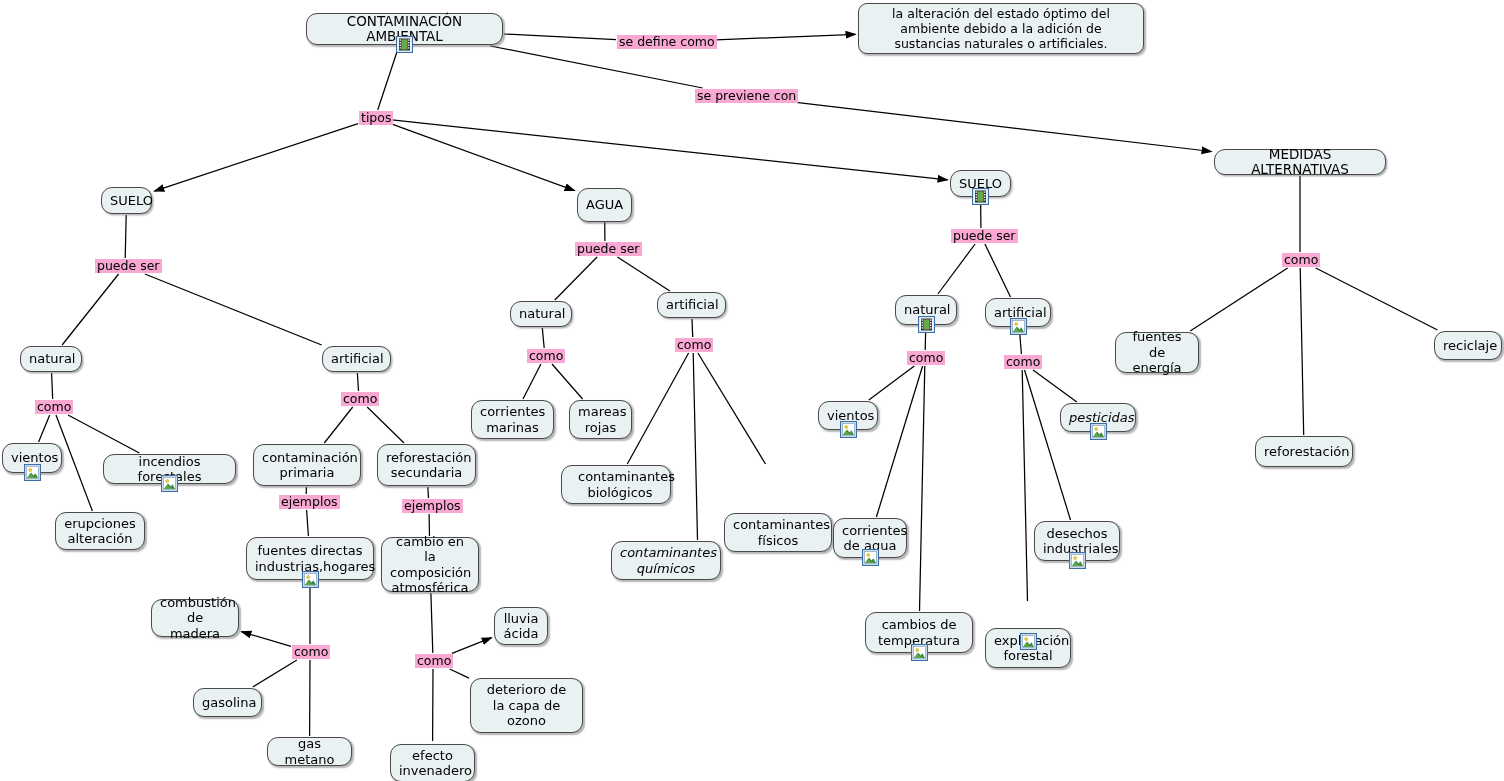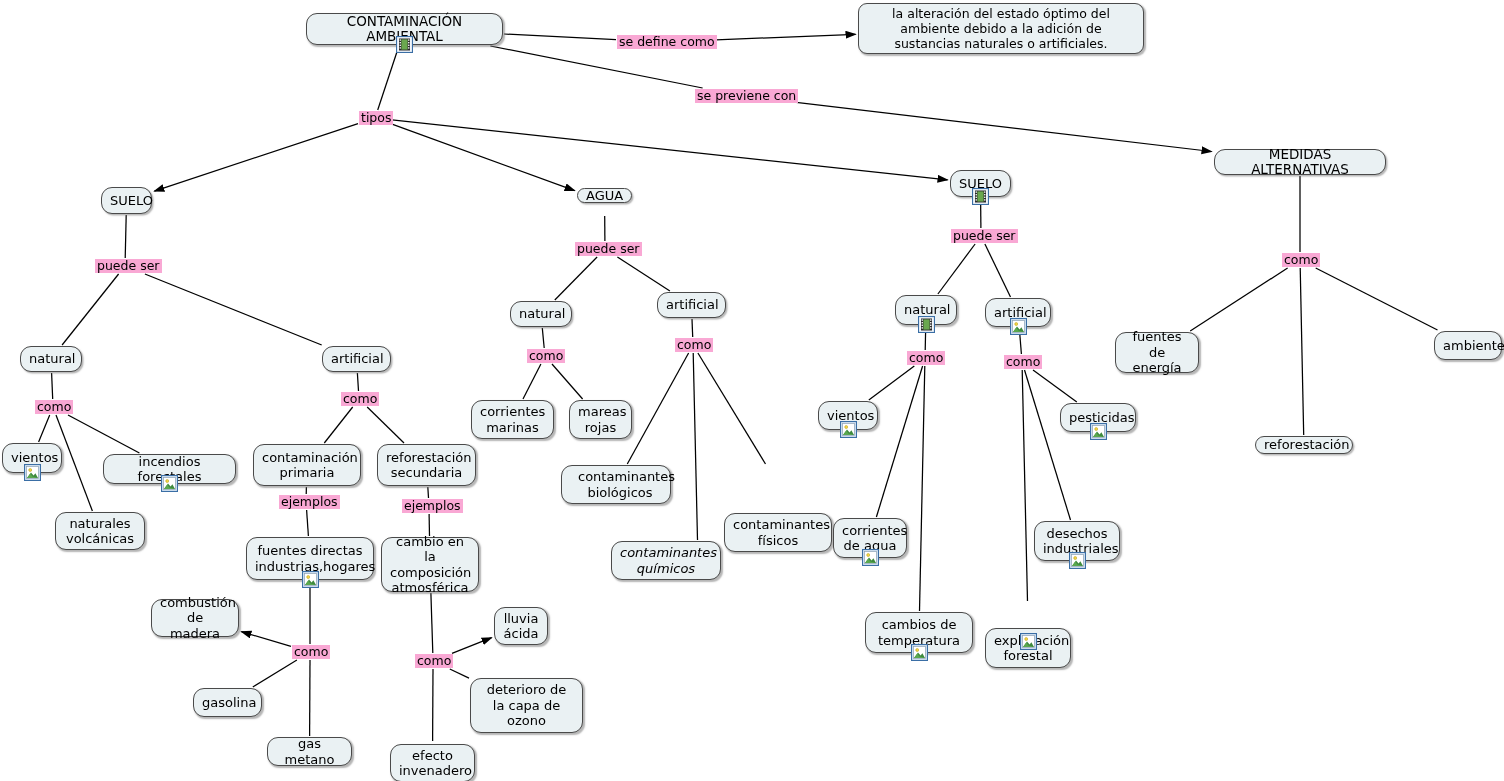--- a/index.html
+++ b/index.html
@@ -154,21 +154,21 @@
           <rect x="12.1" y="8.6" width="1.3" height="1.4" fill="#ffffff"></rect>
           <rect x="12.1" y="11.2" width="1.3" height="1.4" fill="#ffffff"></rect>
         </svg>
       </div>
       <div class="node big defbox" style="left: 858px; top: 3px; width: 286px; height: 51px;">
         <span class="txt">la alteración del estado óptimo del ambiente debido a la adición de sustancias naturales o artificiales.</span>
       </div>
       <div class="node" style="left: 101px; top: 187px; width: 51px; height: 27px;">
         <span class="txt">SUELO</span>
       </div>
-      <div class="node" style="left: 577px; top: 188px; width: 55px; height: 15px;">
+      <div class="node" style="left: 577px; top: 188px; width: 55px; height: 34px;">
         <span class="txt">AGUA</span>
       </div>
       <div class="node" style="left: 950px; top: 170px; width: 61px; height: 27px; text-align: right;">
         <span class="txt">SUELO</span>
       </div>
       <div class="res-icon" style="left: 972px; top: 188px;">
         <svg viewBox="0 0 17 17" xmlns="http://www.w3.org/2000/svg">
           <rect x="0.5" y="0.5" width="16" height="16" fill="#f2f6fb" stroke="#3a6ea5" stroke-width="1.2"></rect>
           <rect x="3" y="2.5" width="11" height="12" fill="#2b2b2b"></rect>
           <rect x="5.4" y="3.4" width="6.2" height="10.2" fill="#6aa84f"></rect>
@@ -197,21 +197,21 @@
       <div class="res-icon" style="left: 23.5px; top: 464px;">
         <svg viewBox="0 0 17 17" xmlns="http://www.w3.org/2000/svg">
           <rect x="0.5" y="0.5" width="16" height="16" fill="#dce8f5" stroke="#3a6ea5" stroke-width="1.2"></rect>
           <rect x="2.6" y="2.6" width="11.8" height="11.8" fill="#ffffff" stroke="#8aa0b5" stroke-width="0.7"></rect>
           <circle cx="6.2" cy="6" r="1.5" fill="#f5d547" stroke="#b59a10" stroke-width="0.5"></circle>
           <path d="M3 14 L7 8.4 L9.6 11.5 L11.4 9.3 L14 14 z" fill="#3f8a3f"></path>
           <path d="M3 14 L6.2 9.6 L8.4 12.4 L14 14 z" fill="#5aa84f"></path>
         </svg>
       </div>
       <div class="node" style="left: 55px; top: 512px; width: 90px; height: 38px;">
-        <span class="txt">naturales volcánicas</span>
+        <span class="txt">erupciones alteración</span>
       </div>
       <div class="node" style="left: 103px; top: 454px; width: 133px; height: 30px;">
         <span class="txt">incendios forestales</span>
       </div>
       <div class="res-icon" style="left: 161px; top: 475px;">
         <svg viewBox="0 0 17 17" xmlns="http://www.w3.org/2000/svg">
           <rect x="0.5" y="0.5" width="16" height="16" fill="#dce8f5" stroke="#3a6ea5" stroke-width="1.2"></rect>
           <rect x="2.6" y="2.6" width="11.8" height="11.8" fill="#ffffff" stroke="#8aa0b5" stroke-width="0.7"></rect>
           <circle cx="6.2" cy="6" r="1.5" fill="#f5d547" stroke="#b59a10" stroke-width="0.5"></circle>
           <path d="M3 14 L7 8.4 L9.6 11.5 L11.4 9.3 L14 14 z" fill="#3f8a3f"></path>
@@ -337,21 +337,21 @@
       </div>
       <div class="res-icon" style="left: 910.5px; top: 644px;">
         <svg viewBox="0 0 17 17" xmlns="http://www.w3.org/2000/svg">
           <rect x="0.5" y="0.5" width="16" height="16" fill="#dce8f5" stroke="#3a6ea5" stroke-width="1.2"></rect>
           <rect x="2.6" y="2.6" width="11.8" height="11.8" fill="#ffffff" stroke="#8aa0b5" stroke-width="0.7"></rect>
           <circle cx="6.2" cy="6" r="1.5" fill="#f5d547" stroke="#b59a10" stroke-width="0.5"></circle>
           <path d="M3 14 L7 8.4 L9.6 11.5 L11.4 9.3 L14 14 z" fill="#3f8a3f"></path>
           <path d="M3 14 L6.2 9.6 L8.4 12.4 L14 14 z" fill="#5aa84f"></path>
         </svg>
       </div>
-      <div class="node" style="left: 1060px; top: 403px; width: 76px; height: 29px;">
+      <div class="node" style="left: 1060px; top: 403px; width: 76px; height: 29px; font-style: italic;">
         <span class="txt">pesticidas</span>
       </div>
       <div class="res-icon" style="left: 1089.5px; top: 423px;">
         <svg viewBox="0 0 17 17" xmlns="http://www.w3.org/2000/svg">
           <rect x="0.5" y="0.5" width="16" height="16" fill="#dce8f5" stroke="#3a6ea5" stroke-width="1.2"></rect>
           <rect x="2.6" y="2.6" width="11.8" height="11.8" fill="#ffffff" stroke="#8aa0b5" stroke-width="0.7"></rect>
           <circle cx="6.2" cy="6" r="1.5" fill="#f5d547" stroke="#b59a10" stroke-width="0.5"></circle>
           <path d="M3 14 L7 8.4 L9.6 11.5 L11.4 9.3 L14 14 z" fill="#3f8a3f"></path>
           <path d="M3 14 L6.2 9.6 L8.4 12.4 L14 14 z" fill="#5aa84f"></path>
         </svg>
@@ -376,25 +376,25 @@
           <rect x="0.5" y="0.5" width="16" height="16" fill="#dce8f5" stroke="#3a6ea5" stroke-width="1.2"></rect>
           <rect x="2.6" y="2.6" width="11.8" height="11.8" fill="#ffffff" stroke="#8aa0b5" stroke-width="0.7"></rect>
           <circle cx="6.2" cy="6" r="1.5" fill="#f5d547" stroke="#b59a10" stroke-width="0.5"></circle>
           <path d="M3 14 L7 8.4 L9.6 11.5 L11.4 9.3 L14 14 z" fill="#3f8a3f"></path>
           <path d="M3 14 L6.2 9.6 L8.4 12.4 L14 14 z" fill="#5aa84f"></path>
         </svg>
       </div>
       <div class="node" style="left: 1115px; top: 332px; width: 84px; height: 41px;">
         <span class="txt">fuentes de energía</span>
       </div>
-      <div class="node" style="left: 1255px; top: 436px; width: 98px; height: 18px;">
+      <div class="node" style="left: 1255px; top: 436px; width: 98px; height: 31px;">
         <span class="txt">reforestación</span>
       </div>
       <div class="node" style="left: 1434px; top: 331px; width: 68px; height: 29px;">
-        <span class="txt">ambiente</span>
+        <span class="txt">reciclaje</span>
       </div>
     </div>
   <div id="label-layer">
       <div class="link-label" style="left: 617px; top: 35px;">se define como</div>
       <div class="link-label" style="left: 695px; top: 89px;">se previene con</div>
       <div class="link-label" style="left: 359px; top: 111px;">tipos</div>
       <div class="link-label" style="left: 95px; top: 259px;">puede ser</div>
       <div class="link-label" style="left: 35px; top: 400px;">como</div>
       <div class="link-label" style="left: 341px; top: 392px;">como</div>
       <div class="link-label" style="left: 279px; top: 495px;">ejemplos</div>

